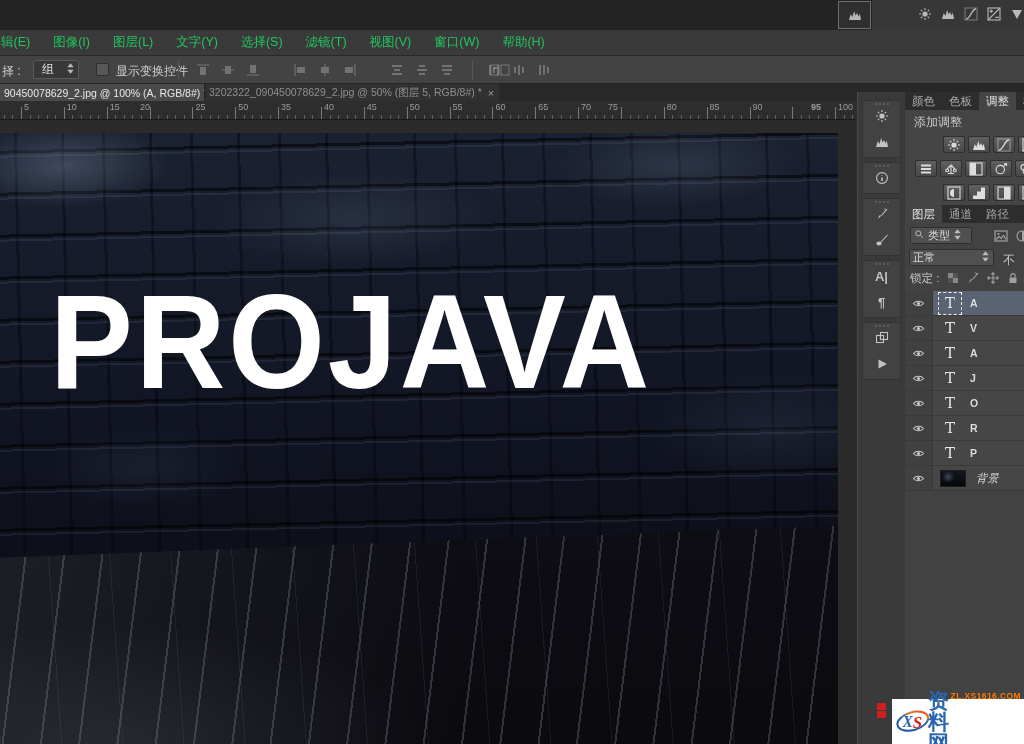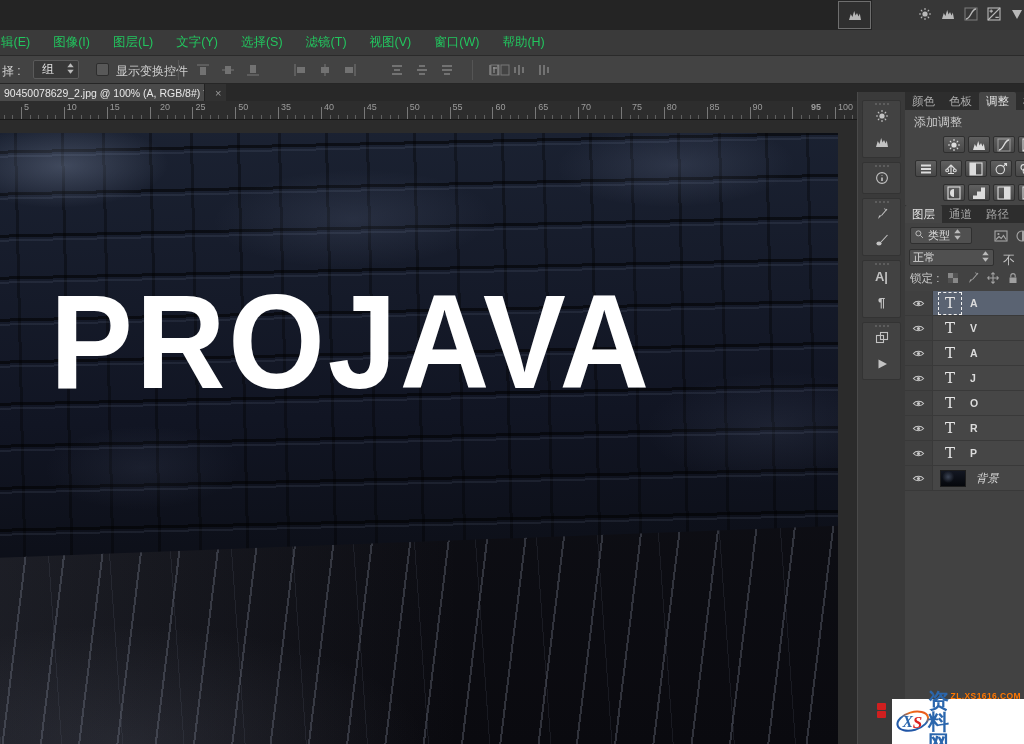--- a/index.html
+++ b/index.html
@@ -292,20 +292,21 @@
           <rect x="3" y="4" width="4" height="2" fill="#9a9a9a" stroke="none"></rect>
         </svg>
       </button>
   </div>
 
   <div class="tabbar" id="tabbar">
       <div class="doc-tab active" style="max-width: 204px;">
         <span>90450078629_2.jpg @ 100% (A, RGB/8#) *</span>
       </div>
       <div class="doc-tab inactive" style="max-width: 296px;">
+        <span>3202322_090450078629_2.jpg @ 50% (图层 5, RGB/8#) *</span>
         <span class="close">×</span>
       </div>
     </div>
 
   <div class="ruler" id="ruler">
       <div class="tick minor" style="left: 3.9px;"></div>
       <div class="tick minor" style="left: 12.4px;"></div>
       <div class="tick minor" style="left: 21px;"></div>
       <div class="tick minor" style="left: 29.6px;"></div>
       <div class="tick minor" style="left: 38.1px;"></div>
@@ -404,21 +405,21 @@
       <div class="tick minor" style="left: 835.1px;"></div>
       <div class="tick minor" style="left: 843.7px;"></div>
       <div class="tick minor" style="left: 852.3px;"></div>
       <div class="tick major" style="left: 21px;"></div>
       <span class="tick-label" style="left: 24px;">5</span>
       <div class="tick major" style="left: 63.9px;"></div>
       <span class="tick-label" style="left: 66.8px;">10</span>
       <div class="tick major" style="left: 106.7px;"></div>
       <span class="tick-label" style="left: 109.7px;">15</span>
       <div class="tick major" style="left: 149.6px;"></div>
-      <span class="tick-label" style="left: 160px;">20</span>
+      <span class="tick-label" style="left: 140px;">20</span>
       <div class="tick major" style="left: 192.4px;"></div>
       <span class="tick-label" style="left: 195.4px;">25</span>
       <div class="tick major" style="left: 235.3px;"></div>
       <span class="tick-label" style="left: 238.3px;">50</span>
       <div class="tick major" style="left: 278.1px;"></div>
       <span class="tick-label" style="left: 281.1px;">35</span>
       <div class="tick major" style="left: 320.9px;"></div>
       <span class="tick-label" style="left: 323.9px; text-align: right;">40</span>
       <div class="tick major" style="left: 363.8px;"></div>
       <span class="tick-label" style="left: 366.8px;">45</span>
@@ -426,21 +427,21 @@
       <span class="tick-label" style="left: 409.7px;">50</span>
       <div class="tick major" style="left: 449.5px;"></div>
       <span class="tick-label" style="left: 452.5px;">55</span>
       <div class="tick major" style="left: 492.4px;"></div>
       <span class="tick-label" style="left: 495.4px;">60</span>
       <div class="tick major" style="left: 535.2px;"></div>
       <span class="tick-label" style="left: 538.2px;">65</span>
       <div class="tick major" style="left: 578.1px;"></div>
       <span class="tick-label" style="left: 581.1px;">70</span>
       <div class="tick major" style="left: 620.9px;"></div>
-      <span class="tick-label" style="left: 632px;">75</span>
+      <span class="tick-label" style="left: 608px;">75</span>
       <div class="tick major" style="left: 663.8px;"></div>
       <span class="tick-label" style="left: 666.8px;">80</span>
       <div class="tick major" style="left: 706.6px;"></div>
       <span class="tick-label" style="left: 709.6px;">85</span>
       <div class="tick major" style="left: 749.5px;"></div>
       <span class="tick-label" style="left: 752.5px;">90</span>
       <div class="tick major" style="left: 792.3px;"></div>
       <span class="tick-label" style="left: 811px; font-weight: bold;">95</span>
       <div class="tick major" style="left: 835.1px;"></div>
       <span class="tick-label" style="left: 838.1px;">100</span>

